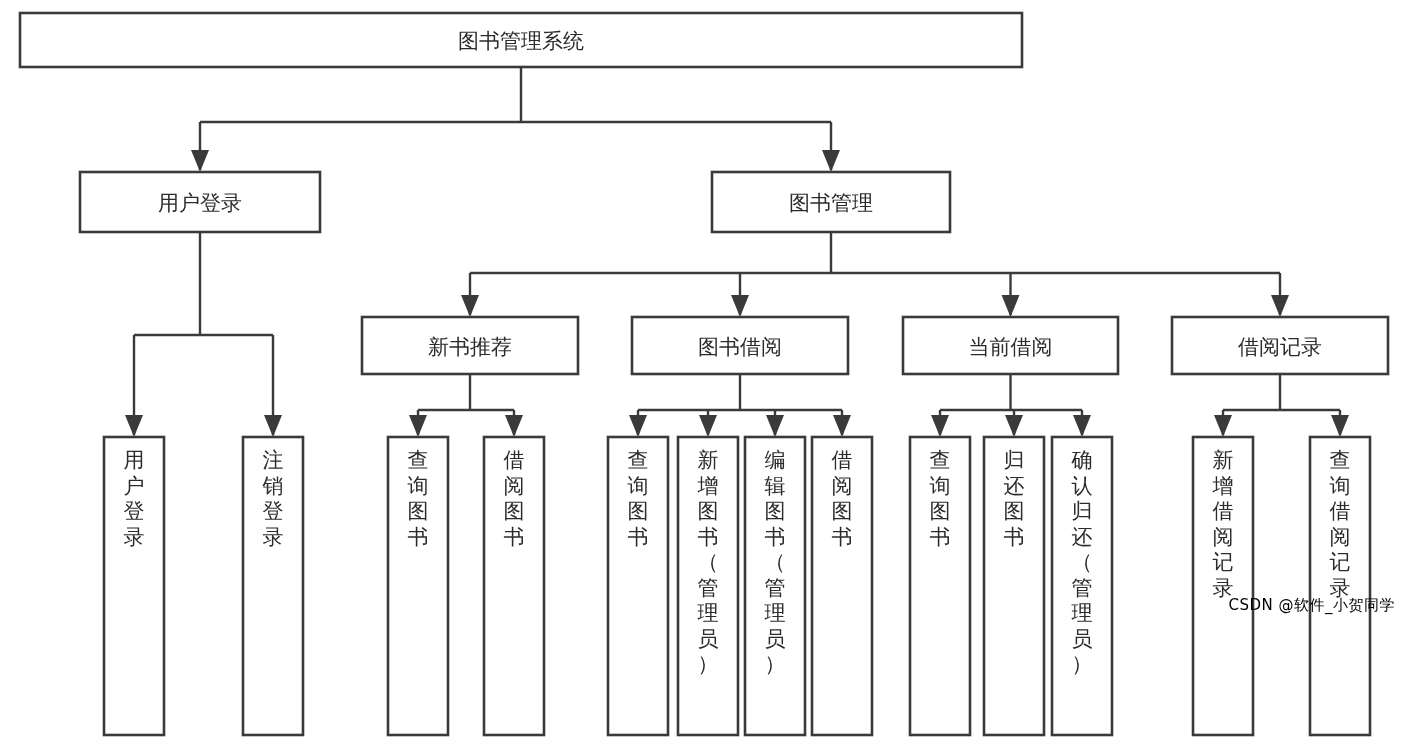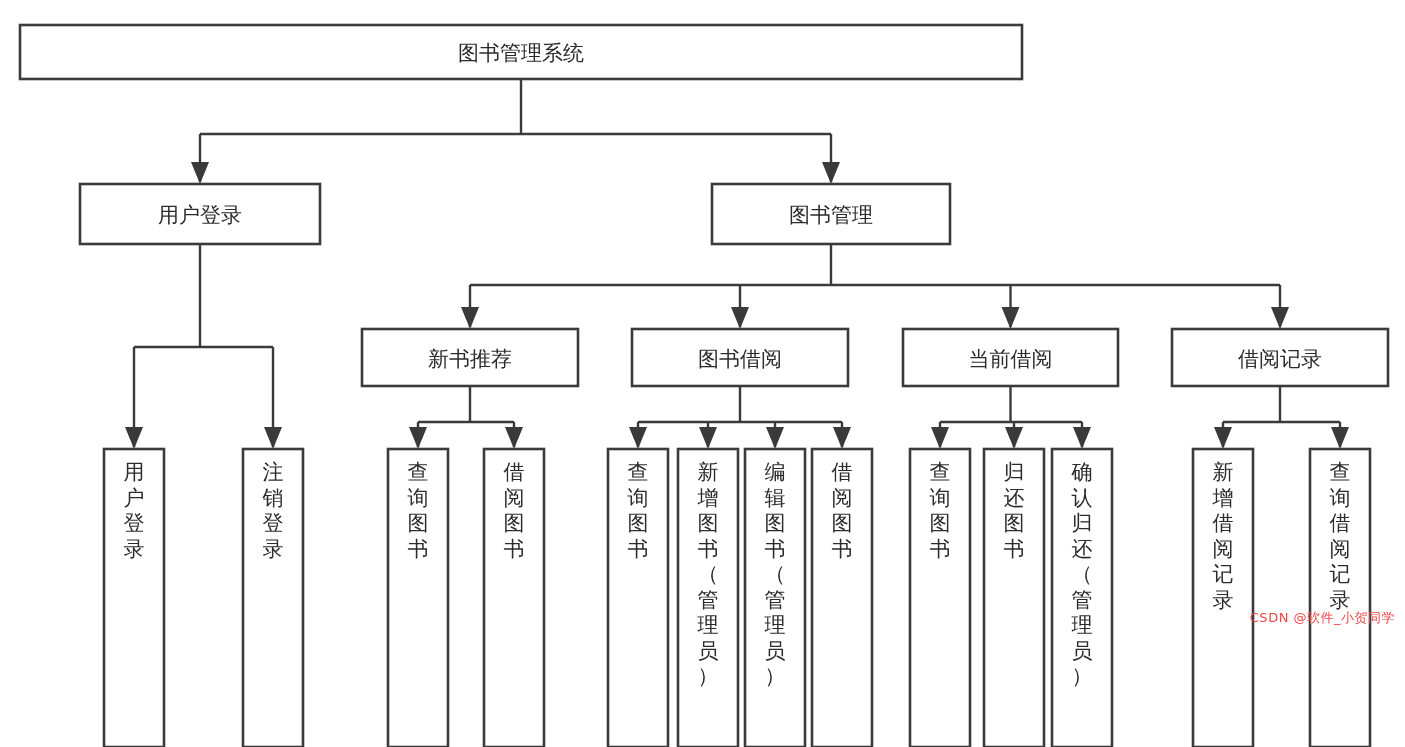--- a/index.html
+++ b/index.html
@@ -9,21 +9,21 @@
   }
   body {
     width: 1405px;
     height: 747px;
     font-family: "DejaVu Sans", "Liberation Sans", sans-serif;
     overflow: hidden;
     position: relative;
   }
   #chart-root {
     position: absolute;
-    left: 0; top: 12px;
+    left: 0; top: 0;
     width: 1405px;
     height: 621px;
   }
   .node-box {
     fill: #ffffff;
     stroke: #3a3a3a;
     stroke-width: 2.6;
   }
   .node-label {
     fill: #2b2b2b;
@@ -44,22 +44,22 @@
     fill: none;
   }
   .arrow-head {
     fill: #3a3a3a;
     stroke: none;
   }
   .watermark {
     position: absolute;
     right: 10px;
     bottom: 6px;
-    color: #ef4444;
-    font-size: 13px;
+    color: #000000;
+    font-size: 15px;
     font-family: "DejaVu Sans", "Liberation Sans", sans-serif;
     letter-spacing: 0.5px;
     white-space: nowrap;
     user-select: none;
     margin-left: 40px;
   }
 </style>
 </head>
 <body>
 

